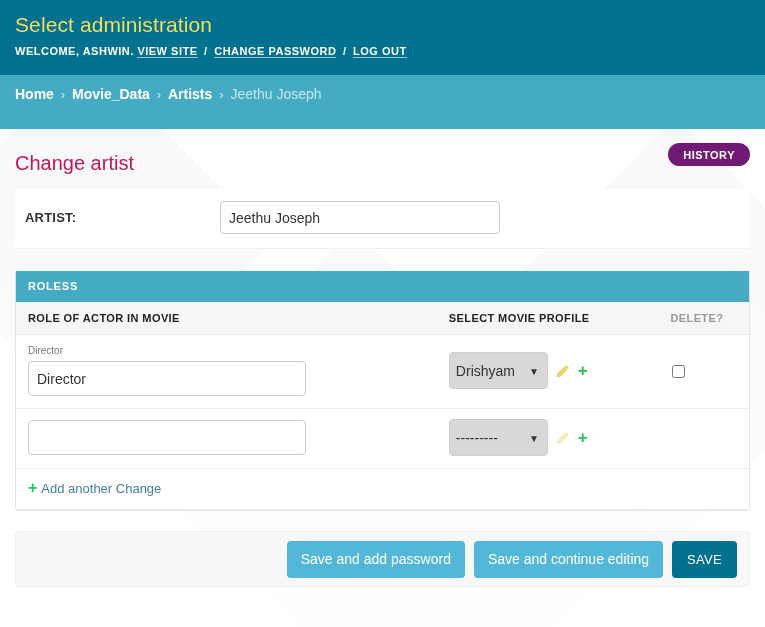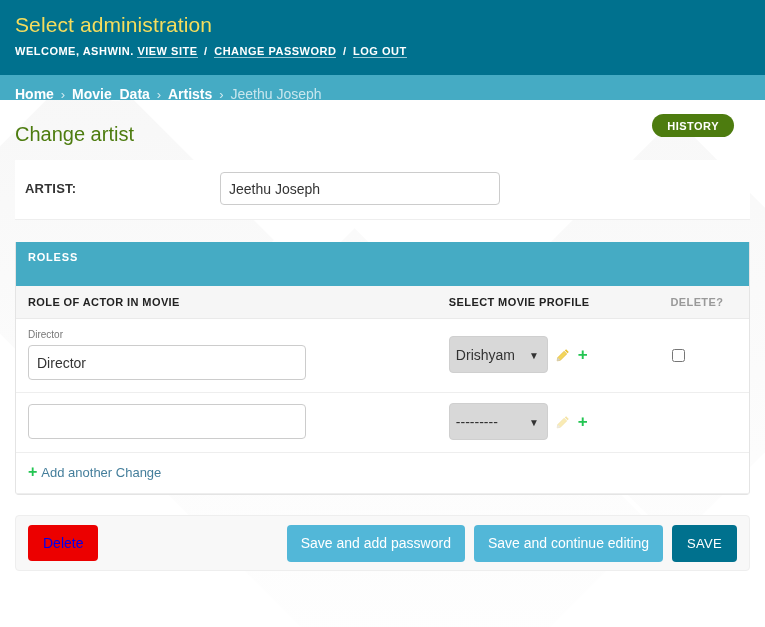--- a/index.html
+++ b/index.html
@@ -82,21 +82,21 @@
   #user-tools .sep { padding: 0 3px; }
 
   
   #breadcrumbs {
     position: relative;
     z-index: 2;
     background: #45abc4;
     color: #ffffff;
     padding: 10px 15px;
     font-size: 14px;
-    height: 25px;
+    height: 54px;
     line-height: 19px;
     white-space: nowrap;
   }
   #breadcrumbs a {
     color: #ffffff;
     text-decoration: none;
     font-weight: bold;
   }
   #breadcrumbs .crumb-sep {
     color: rgba(255,255,255,0.75);
@@ -116,28 +116,28 @@
 
   #content-header {
     position: relative;
     height: 60px;
     padding-top: 22px;
   }
   #content h1 {
     margin: 0;
     font-weight: 300;
     font-size: 20px;
-    color: #4d7c0f;
+    color: #be185d;
     line-height: 24px;
   }
   #history-btn {
     position: absolute;
-    right: 16px;
+    right: 0;
     top: 14px;
-    background: #4d7c0f;
+    background: #701a75;
     color: #ffffff;
     border-radius: 12px;
     padding: 6px 15px 5px 15px;
     font-size: 11px;
     font-weight: bold;
     letter-spacing: 0.5px;
     text-transform: uppercase;
     text-decoration: none;
     display: inline-block;
     line-height: 12px;
@@ -185,21 +185,21 @@
     border-top: none;
     border-radius: 0 0 4px 4px;
   }
   .inline-heading {
     background: #45abc4;
     color: #ffffff;
     font-size: 11px;
     font-weight: bold;
     letter-spacing: 0.8px;
     text-transform: uppercase;
-    padding: 9px 12px 22px 12px;
+    padding: 9px 12px 9px 12px;
     line-height: 13px;
   }
   table.inline-table {
     width: 100%;
     border-collapse: collapse;
     table-layout: fixed;
   }
   table.inline-table thead th {
     background: #f6f6f6;
     text-align: left;
@@ -473,21 +473,20 @@
                 <span class="plus">+</span><span>Add another Change</span>
               </a>
             </td>
           </tr>
 
         </tbody>
       </table>
     </div>
 
     <div class="submit-row">
-      <a href="#" class="deletelink">Delete</a>
       <div class="right-buttons">
         <button type="button" class="btn btn-alt">Save and add password</button>
         <button type="button" class="btn btn-alt">Save and continue editing</button>
         <button type="button" class="btn btn-default">SAVE</button>
       </div>
     </div>
 
   </div>
 </div>
 

